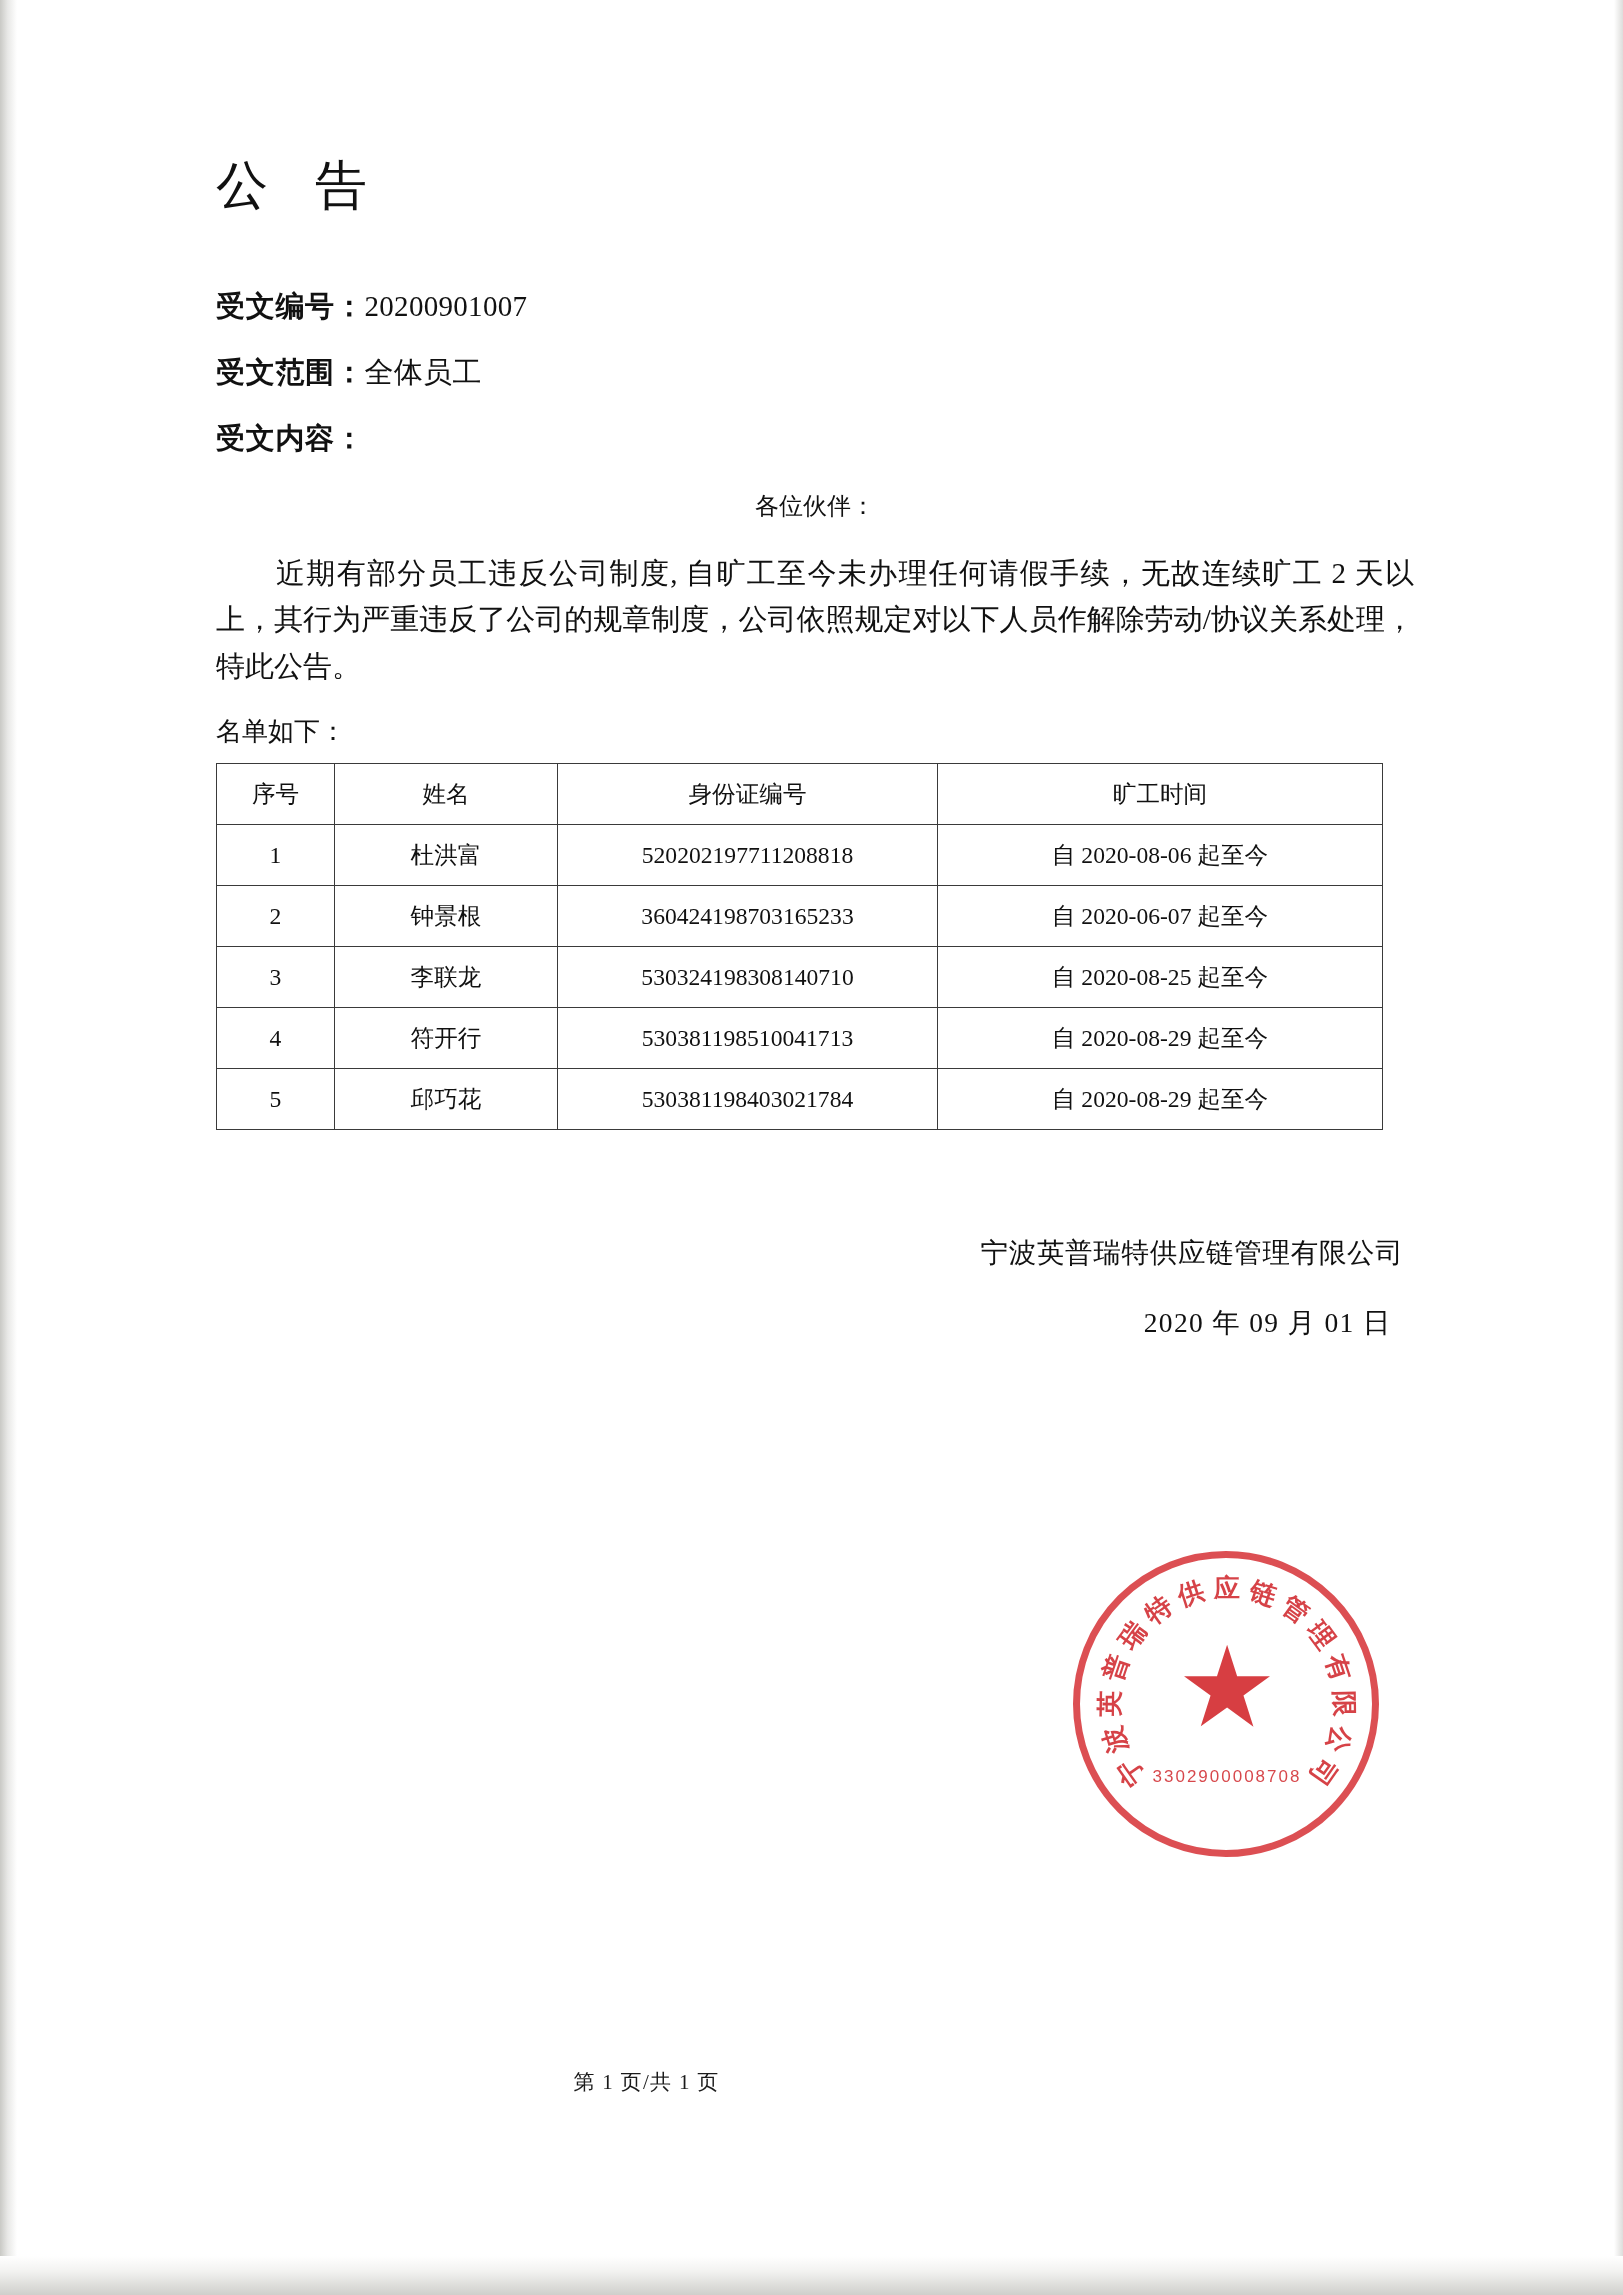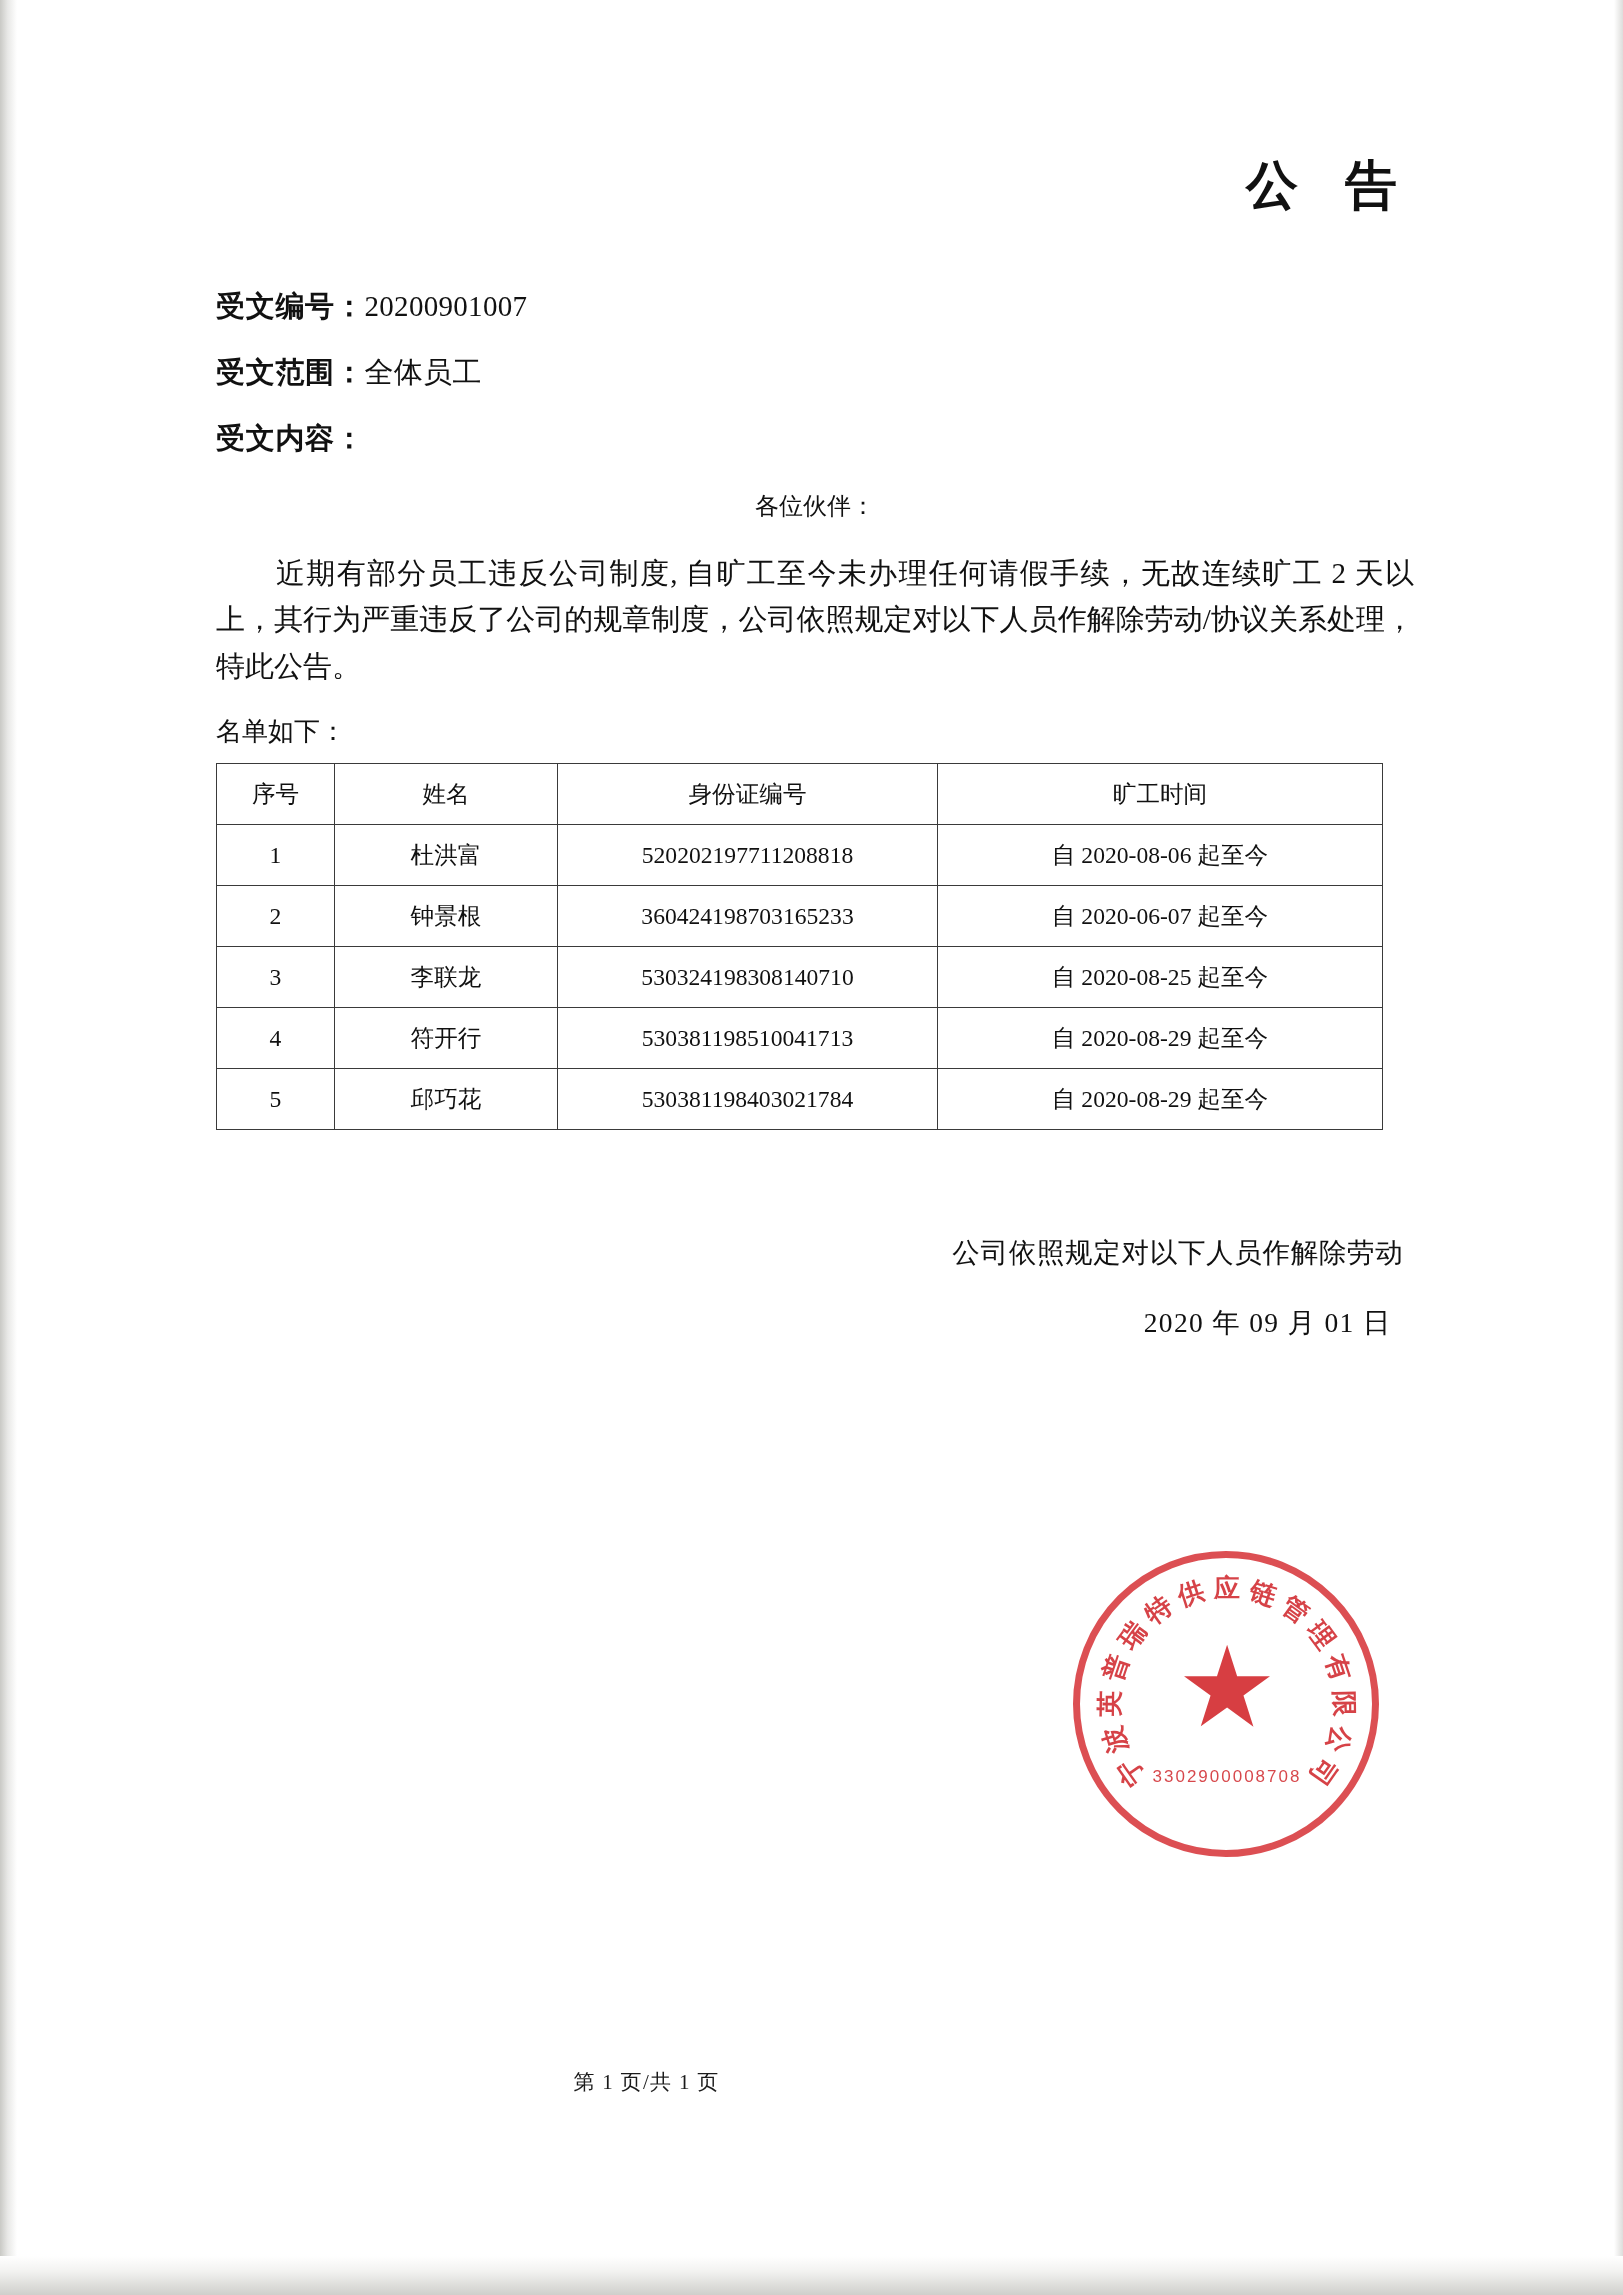--- a/index.html
+++ b/index.html
@@ -39,23 +39,23 @@
   }
 
   .content {
     position: absolute;
     left: 216px;
     top: 151px;
     width: 1198px;
   }
 
   .doc-title {
-    text-align: right;
+    text-align: left;
     font-size: 52px;
-    font-weight: bold;
+    font-weight: normal;
     letter-spacing: 17px;
     margin: 0 0 71px 0;
     font-family: "Liberation Serif", "DejaVu Serif", serif;
   }
 
   .field-row {
     font-size: 29px;
     line-height: 1.0;
     margin: 0 0 37px 0;
     white-space: nowrap;
@@ -274,21 +274,21 @@
         <tr>
           <td>5</td>
           <td>邱巧花</td>
           <td>530381198403021784</td>
           <td>自 2020-08-29 起至今</td>
         </tr>
       </tbody>
     </table>
 
     <div class="signature">
-      <div class="sig-company">公司依照规定对以下人员作解除劳动</div>
+      <div class="sig-company">宁波英普瑞特供应链管理有限公司</div>
       <div class="sig-date">2020 年 09 月 01 日</div>
     </div>
 
   </div>
 
   <div class="seal">
     <div class="ring"></div>
     <div class="top-text" id="seal-arc">
         <span style="transform: rotate(-125deg) translate(0px, -117px) rotate(0deg) translate(-50%, -50%);">宁</span>
         <span style="transform: rotate(-107.143deg) translate(0px, -117px) rotate(0deg) translate(-50%, -50%);">波</span>

